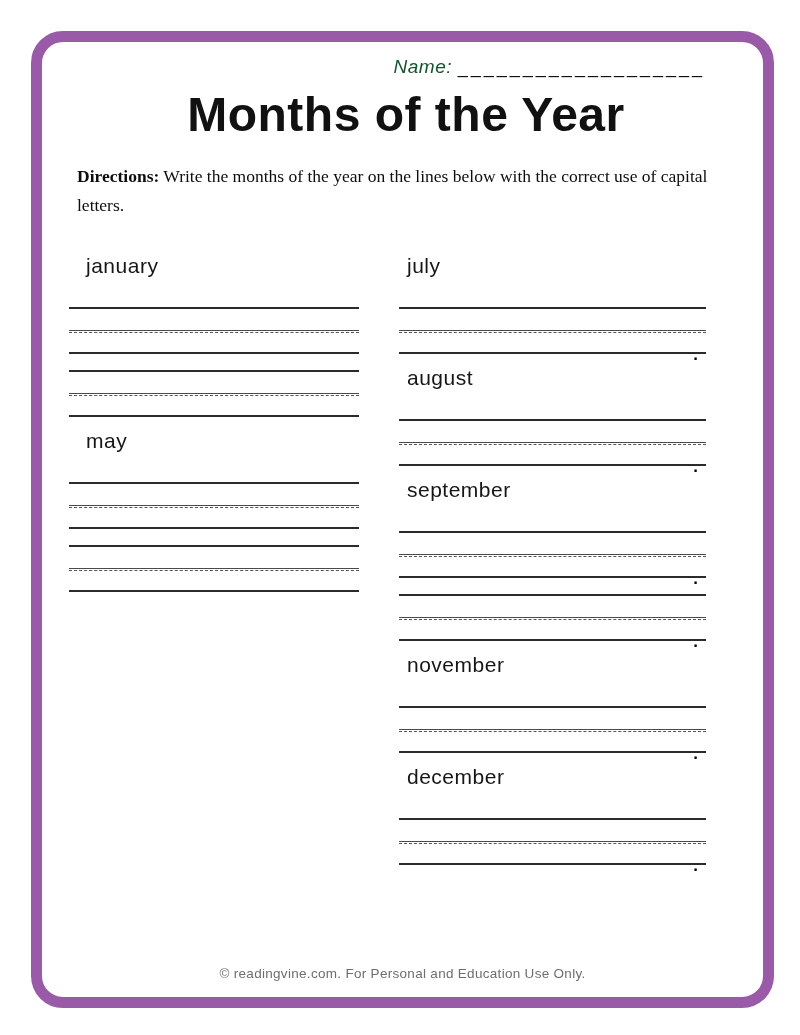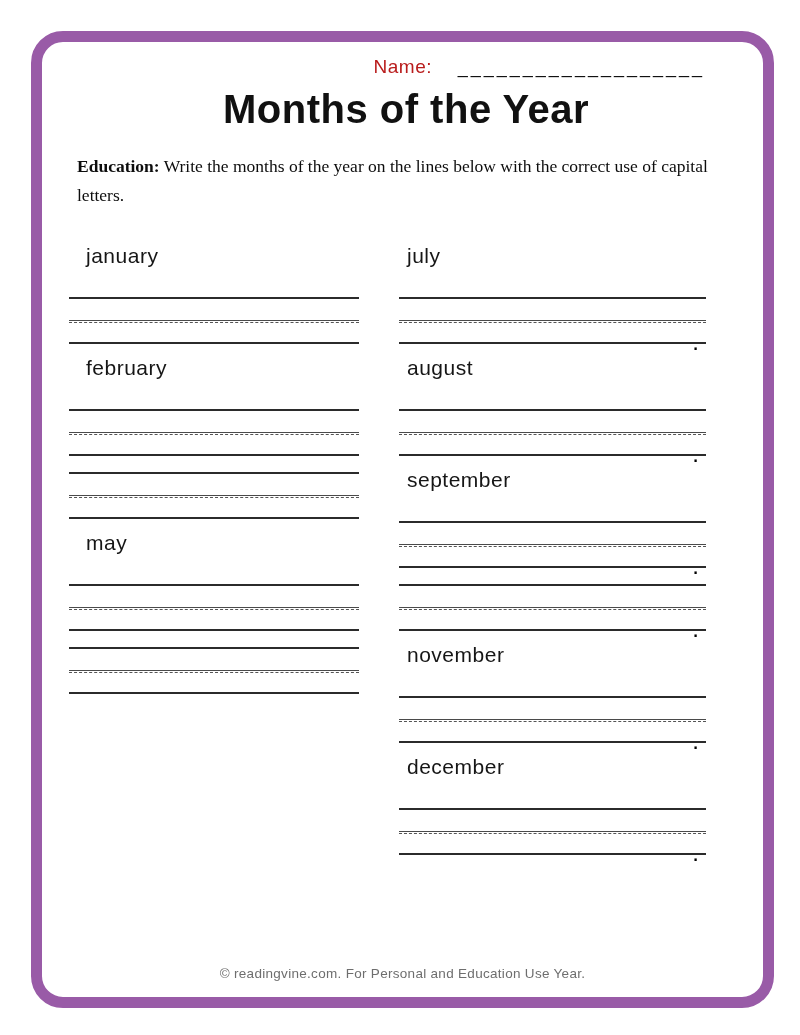--- a/index.html
+++ b/index.html
@@ -29,31 +29,30 @@
     position: relative;
   }
   
   .name-row {
     text-align: right;
     padding-right: 38px;
     font-size: 19px;
     letter-spacing: 0.5px;
     white-space: nowrap;
   }
-  .name-label { color: #b91c1c; }
+  .name-label { color: #14532d; font-style: italic; }
   .name-line {
     font-size: 18px;
     letter-spacing: 3px;
     color: #111;
-    margin-left: 20px;
   }
   
   .title {
     text-align: center;
-    font-size: 40px;
+    font-size: 48px;
     font-weight: bold;
     letter-spacing: 0.5px;
     margin-top: 9px;
     margin-bottom: 20px;
     color: #111;
   }
   
   .directions {
     font-family: "Liberation Serif", serif;
     font-size: 17.5px;
@@ -117,38 +116,32 @@
 <div class="frame">
   <div class="content">
 
     <div class="name-row">
       <span class="name-label">Name:</span>
       <span class="name-line">___________________</span>
     </div>
 
     <h1 class="title">Months of the Year</h1>
 
-    <p class="directions"><b>Education:</b> <span>Write the months of the year on the lines below with the correct use of capital letters.</span></p>
+    <p class="directions"><b>Directions:</b> <span>Write the months of the year on the lines below with the correct use of capital letters.</span></p>
 
     <div class="grid">
 
       <div class="col-left">
         <div class="month-block">
           <div class="month-name">january</div>
           <div class="wline first"></div>
           <div class="wline mid"></div>
           <div class="wline last"></div>
         </div>
         <div class="month-block">
-          <div class="month-name">february</div>
-          <div class="wline first"></div>
-          <div class="wline mid"></div>
-          <div class="wline last"></div>
-        </div>
-        <div class="month-block">
           <div class="wline first"></div>
           <div class="wline mid"></div>
           <div class="wline last"></div>
         </div>
         <div class="month-block">
           <div class="month-name">may</div>
           <div class="wline first"></div>
           <div class="wline mid"></div>
           <div class="wline last"></div>
         </div>
@@ -204,16 +197,16 @@
           <div class="wline first"></div>
           <div class="wline mid"></div>
           <div class="wline last">
               <span class="period">.</span>
             </div>
         </div>
       </div>
 
     </div>
 
-    <div class="footer">© readingvine.com. For Personal and Education Use Year.</div>
+    <div class="footer">© readingvine.com. For Personal and Education Use Only.</div>
 
   </div>
 </div>
 
 </body></html>

